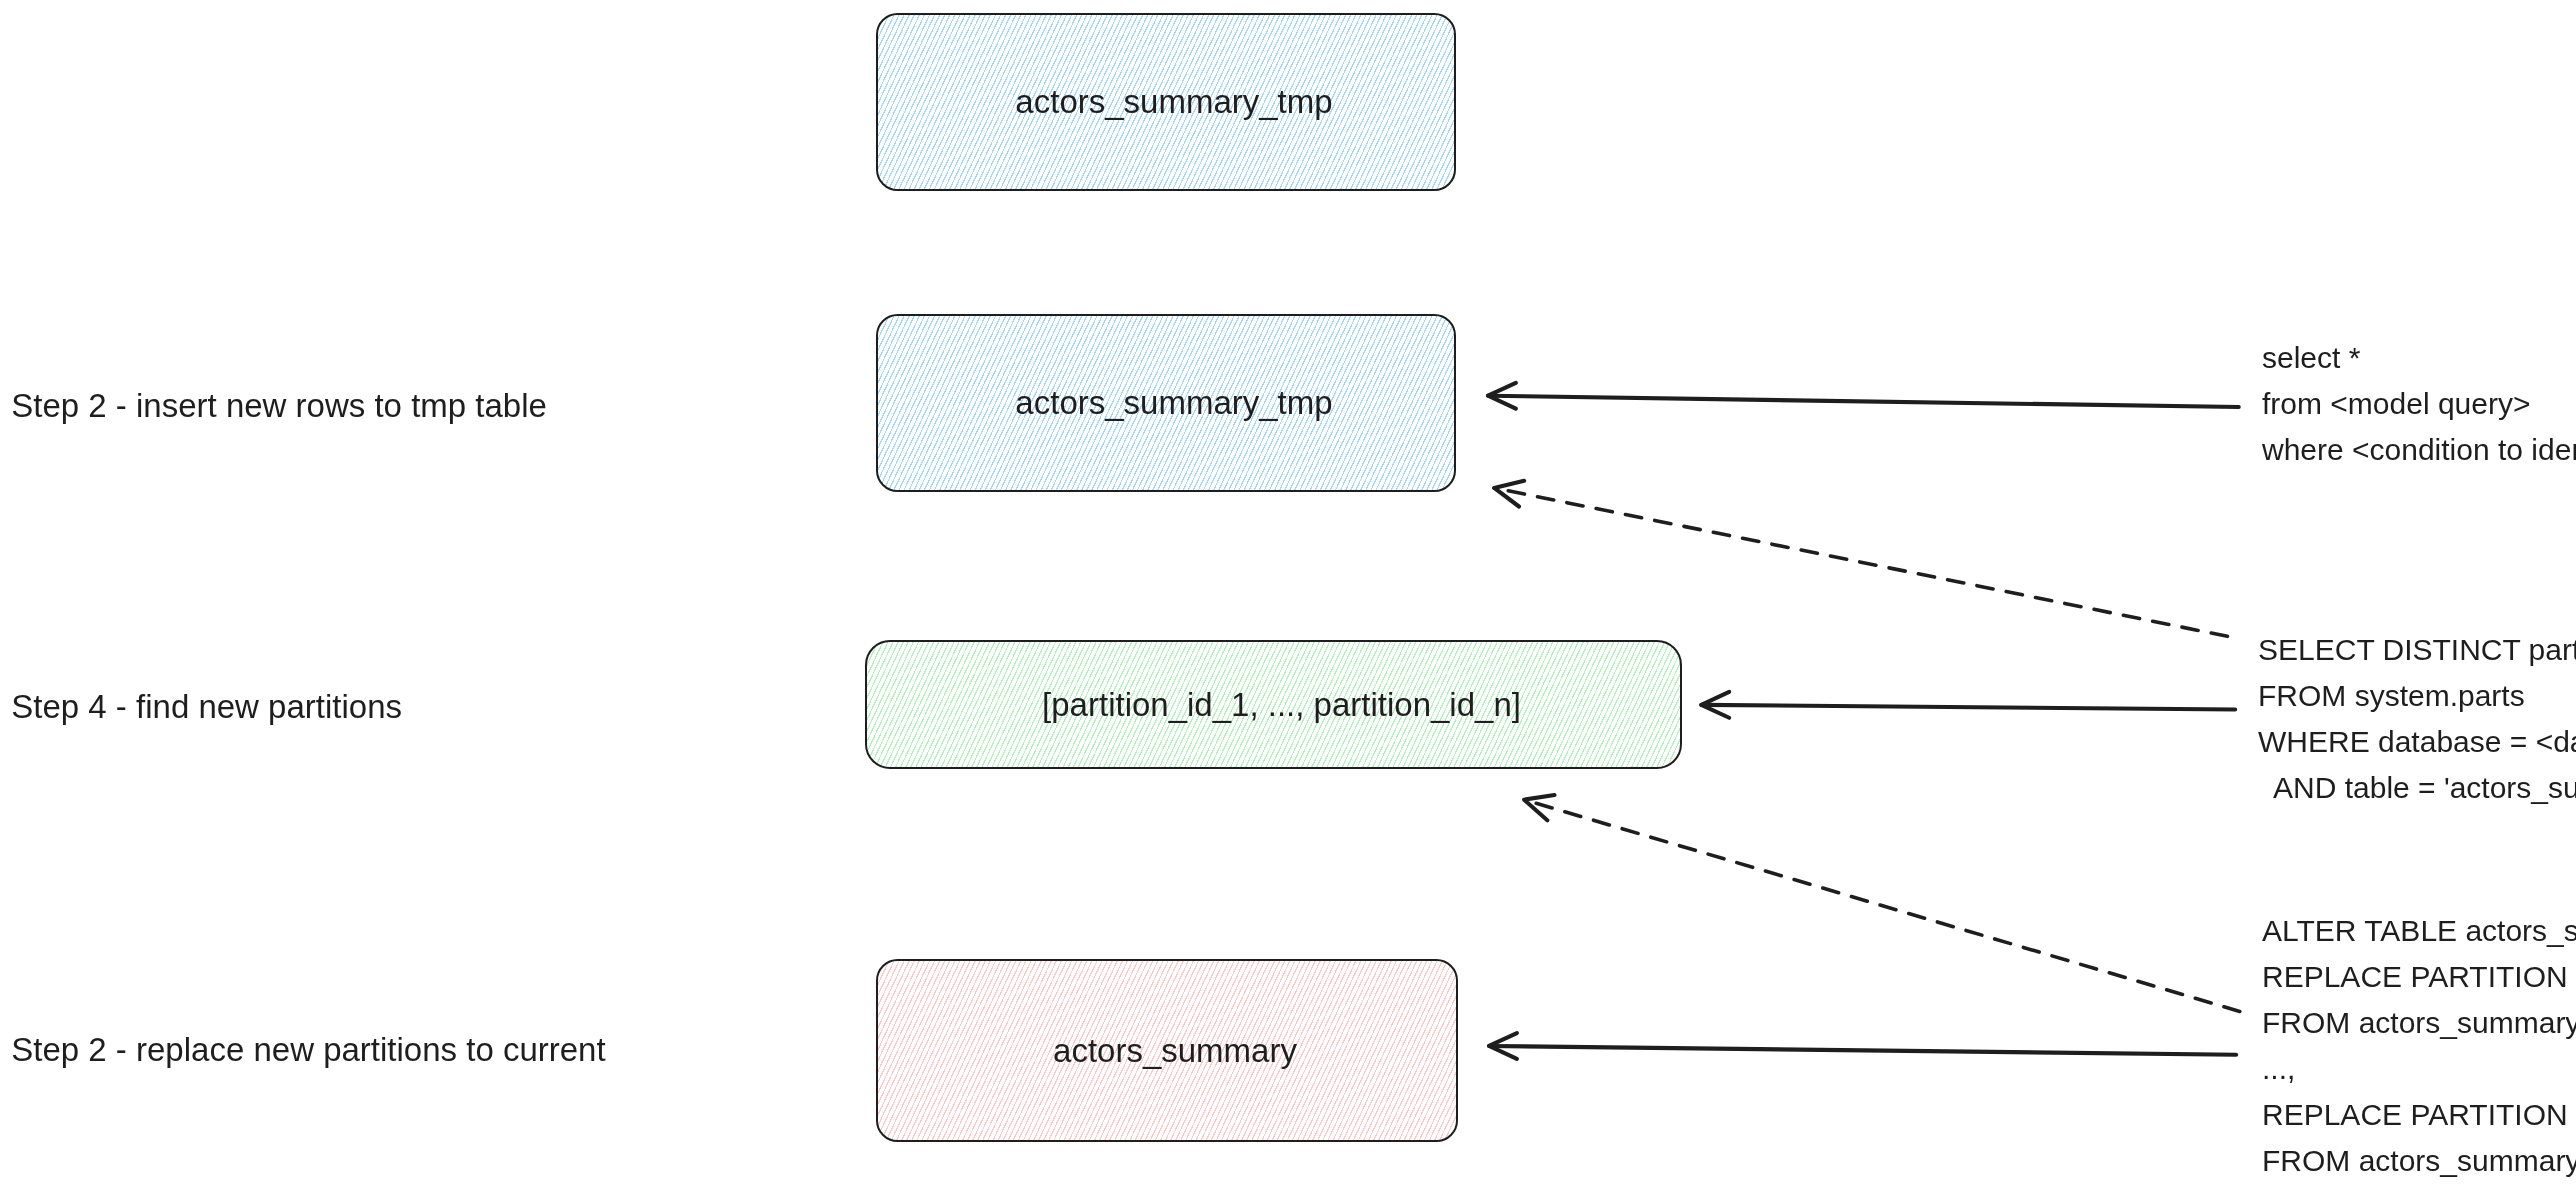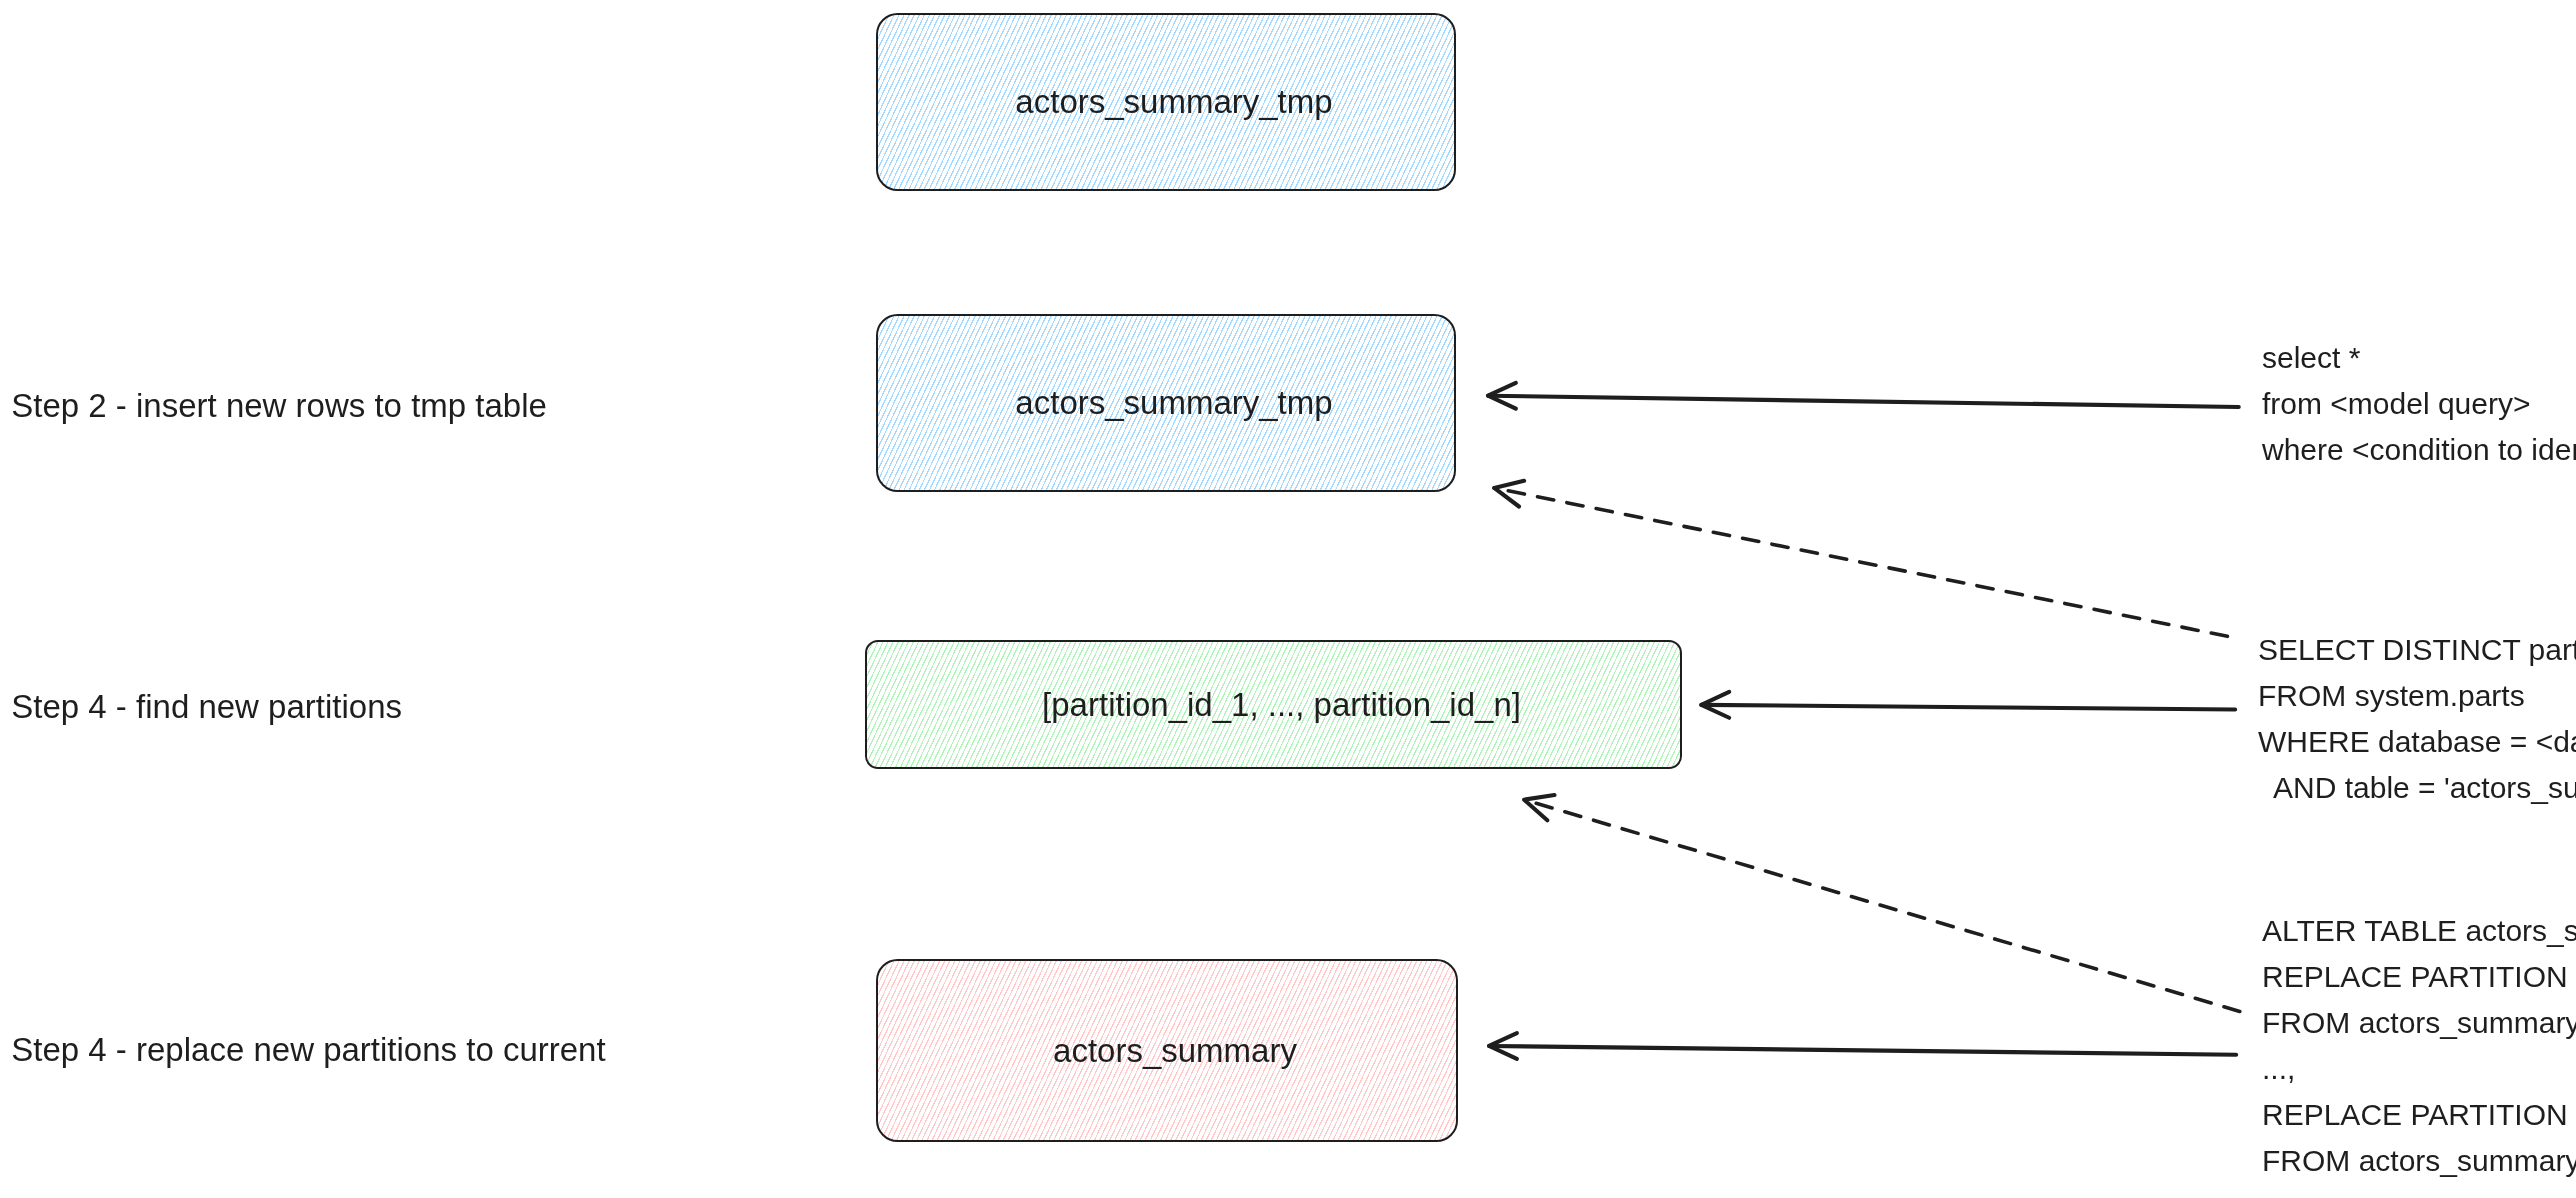--- a/index.html
+++ b/index.html
@@ -61,31 +61,31 @@
   .arrow-line-dashed { stroke-width: 7px; stroke-dasharray: 32 26; }
   .arrow-head { stroke-width: 8px; }
 </style>
 </head>
 <body>
 
 <div id="canvas">
 
   <div class="step-label" style="left:11.3px; top:385px;">Step 2 - insert new rows to tmp table</div>
   <div class="step-label" style="left:11.3px; top:686px;">Step 4 - find new partitions</div>
-  <div class="step-label" style="left:11.3px; top:1029px;">Step 4 - replace new partitions to current</div>
+  <div class="step-label" style="left:11.3px; top:1029px;">Step 2 - replace new partitions to current</div>
 
   <div class="node-box hatch-blue" style="left:876px; top:13px; width:580px; height:178px;">
     <span>actors_summary_tmp</span>
   </div>
 
   <div class="node-box hatch-blue" style="left:876px; top:314px; width:580px; height:178px;">
     <span>actors_summary_tmp</span>
   </div>
 
-  <div class="node-box hatch-green" style="left:865px; top:640px; width:817px; height:129px; border-radius:13px;">
+  <div class="node-box hatch-green" style="left:865px; top:640px; width:817px; height:129px; border-radius:25px;">
     <span>[partition_id_1, ..., partition_id_n]</span>
   </div>
 
   <div class="node-box hatch-red" style="left:876px; top:959px; width:582px; height:183px;">
     <span>actors_summary</span>
   </div>
 
   <div class="sql-block" style="left:2262px; top:335px;">select *
 from &lt;model query&gt;
 where &lt;condition to identify new&gt;</div>

